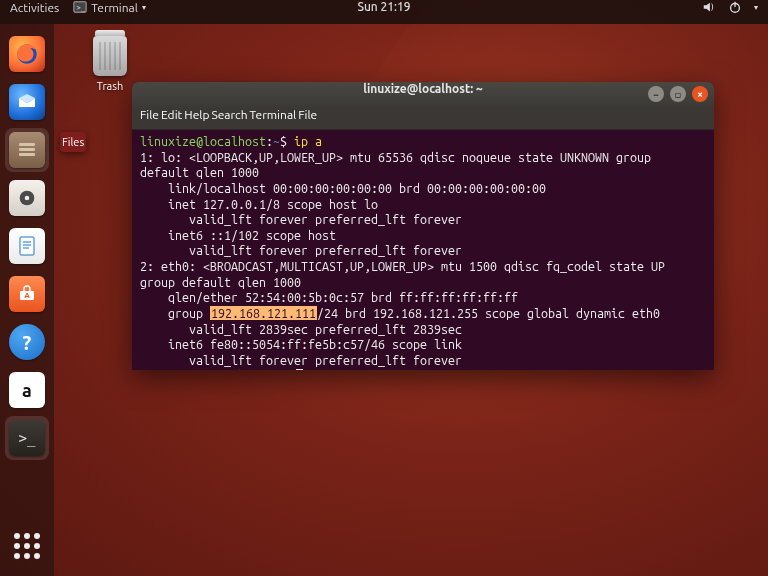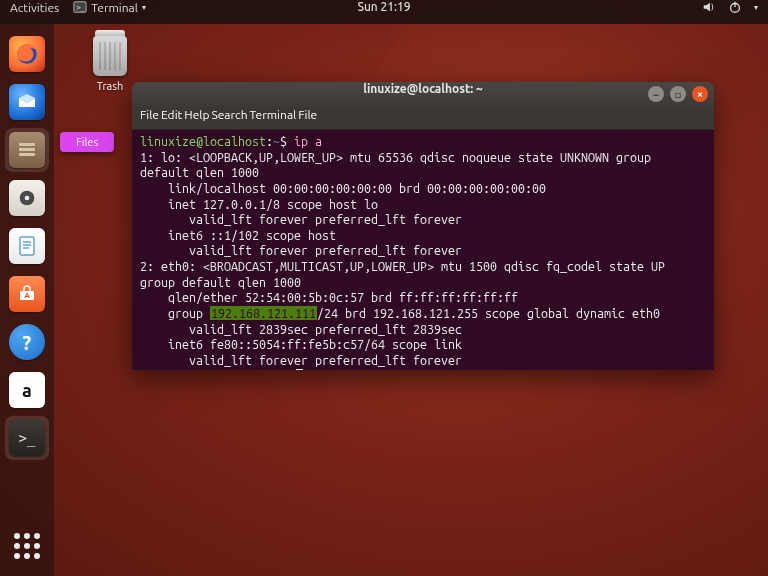--- a/index.html
+++ b/index.html
@@ -94,24 +94,24 @@
     background: linear-gradient(#eee,#bbb); border-radius: 3px 3px 0 0;
   }
   .trash-can::after {
     content: ""; position: absolute; top: 6px; left: 6px; right: 6px; bottom: 6px;
     background: repeating-linear-gradient(90deg, rgba(0,0,0,0.15) 0 2px, transparent 2px 5px);
   }
 
   .tooltip {
     position: absolute;
     top: 132px; left: 60px;
-    background: #d946ef;
+    background: #7f1d1d;
     color: #fff;
     font-size: 11px;
-    padding: 4px 16px;
+    padding: 4px 2px;
     border-radius: 4px;
     box-shadow: 0 2px 6px rgba(0,0,0,0.5);
     z-index: 15;
   }
 
   
   .term-window {
     position: absolute;
     top: 82px; left: 132px;
     width: 582px; height: 288px;
@@ -158,23 +158,23 @@
     padding: 4px 8px 6px 8px;
     font-family: "Ubuntu Mono", "DejaVu Sans Mono", monospace;
     font-size: 12.5px;
     line-height: 1.25;
     color: #eee;
     overflow: hidden;
   }
   .term-body .prompt { color: #87d75f; }
   .term-body .tilde { color: #5f87d7; }
   .term-body .dollar { color: #eee; }
-  .term-body .cmd { color: #f9a8d4; }
+  .term-body .cmd { color: #fde047; }
   .hl {
-    background: #4d7c0f;
+    background: #fdba74;
     color: #300A24;
     padding: 0 1px;
   }
   .cursor {
     display: inline-block;
     width: 7px; height: 13px;
     background: #eee;
     vertical-align: text-bottom;
     margin-left: 2px;
   }
@@ -328,17 +328,17 @@
 <span>1: lo: &lt;LOOPBACK,UP,LOWER_UP&gt; mtu 65536 qdisc noqueue state UNKNOWN group default qlen 1000</span>
 <span>    link/localhost 00:00:00:00:00:00 brd 00:00:00:00:00:00</span>
 <span>    inet 127.0.0.1/8 scope host lo</span>
 <span>       valid_lft forever preferred_lft forever</span>
 <span>    inet6 ::1/102 scope host</span>
 <span>       valid_lft forever preferred_lft forever</span>
 <span>2: eth0: &lt;BROADCAST,MULTICAST,UP,LOWER_UP&gt; mtu 1500 qdisc fq_codel state UP group default qlen 1000</span>
 <span>    qlen/ether 52:54:00:5b:0c:57 brd ff:ff:ff:ff:ff:ff</span>
 <span>    group </span><span class="hl">192.168.121.111</span><span>/24 brd 192.168.121.255 scope global dynamic eth0</span>
 <span>       valid_lft 2839sec preferred_lft 2839sec</span>
-<span>    inet6 fe80::5054:ff:fe5b:c57/64 scope link</span>
+<span>    inet6 fe80::5054:ff:fe5b:c57/46 scope link</span>
 <span>       valid_lft forever preferred_lft forever</span>
 <span class="prompt"><span>linuxize@localhost</span></span><span class="dollar">:</span><span class="tilde">~</span><span class="dollar">$</span> <span class="cursor"></span></pre>
   </div>
 </div>
 
 </body></html>

